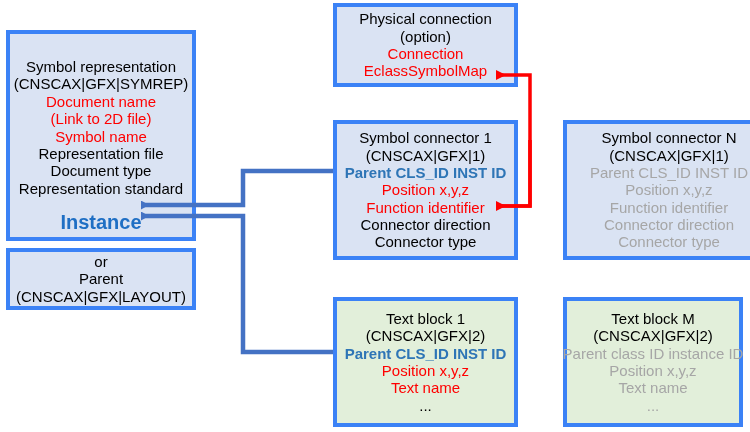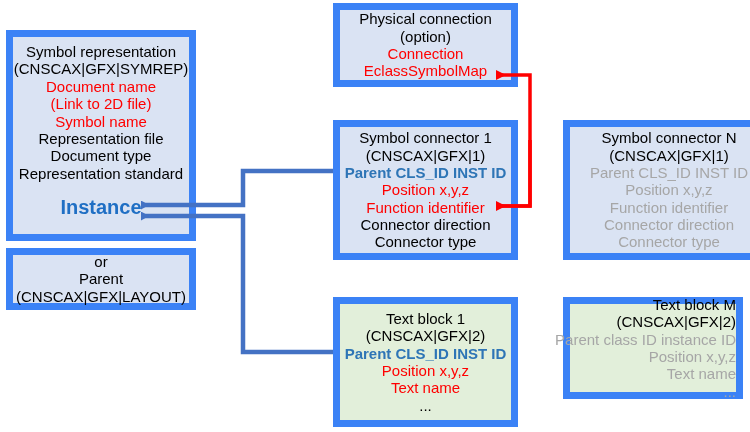--- a/index.html
+++ b/index.html
@@ -8,21 +8,21 @@
     background:#ffffff;
     font-family:"Liberation Sans", sans-serif;
     overflow:hidden;
     position:relative;
   }
   #canvas{position:absolute;left:0;top:0;width:750px;height:432px;}
 
   .box{
     position:absolute;
     box-sizing:border-box;
-    border:7px solid #3b82f6;
+    border:4px solid #3b82f6;
     display:flex;
     flex-direction:column;
     align-items:center;
     justify-content:center;
     text-align:center;
     line-height:1.16;
   }
   .box.blue{background:#dae3f3;}
   .box.green{background:#e2efda;}
 
@@ -33,27 +33,27 @@
   .c-gray{color:#a6a6a6;}
   .c-instance{color:#1f6fc4;font-weight:bold;}
 
   .f15{font-size:15px;}
   .f14{font-size:20px;}
   .f11{font-size:15px;}
 
   .sp{height:14px;}
 
   
-  #box-symrep{left:6px;top:30px;width:190px;height:211px;padding-top:6px;justify-content:flex-start;}
+  #box-symrep{left:6px;top:30px;width:190px;height:211px;padding-top:24px;justify-content:flex-start;}
   #box-layout{left:6px;top:248px;width:190px;height:62px;}
   #box-physical{left:333px;top:3px;width:185px;height:84px;}
   #box-conn1{left:333px;top:120px;width:185px;height:140px;}
   #box-connN{left:563px;top:120px;width:212px;height:140px;}
   #box-text1{left:333px;top:297px;width:185px;height:130px;}
-  #box-textM{left:563px;top:297px;width:180px;height:102px;align-items:flex-end;}
+  #box-textM{left:563px;top:297px;width:180px;height:130px;}
 
   
   #wires{position:absolute;left:0;top:0;width:750px;height:432px;pointer-events:none;}
 </style>
 </head>
 <body>
 
 <div id="canvas">
 
   <div class="box blue" id="box-symrep">

